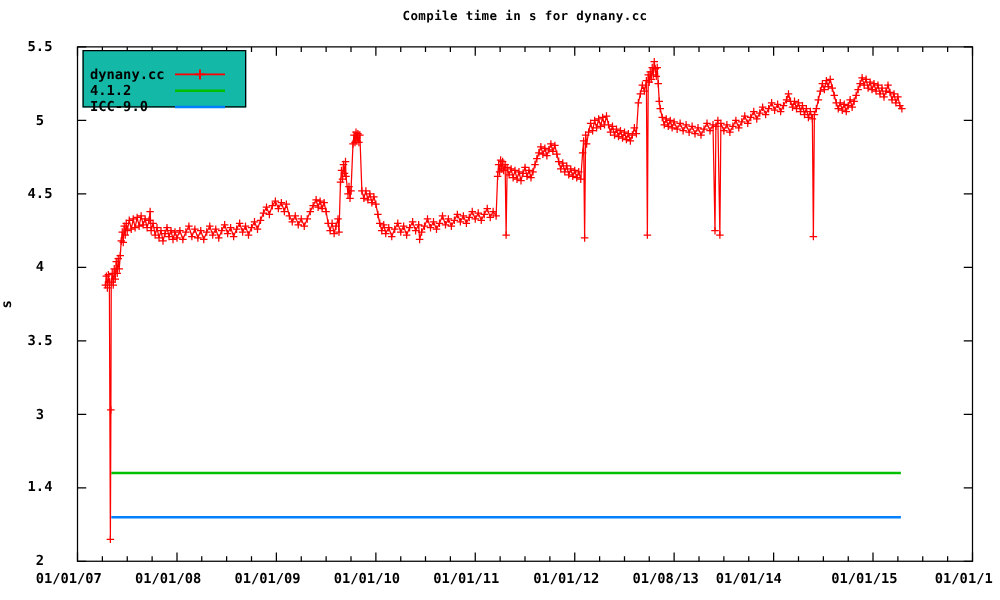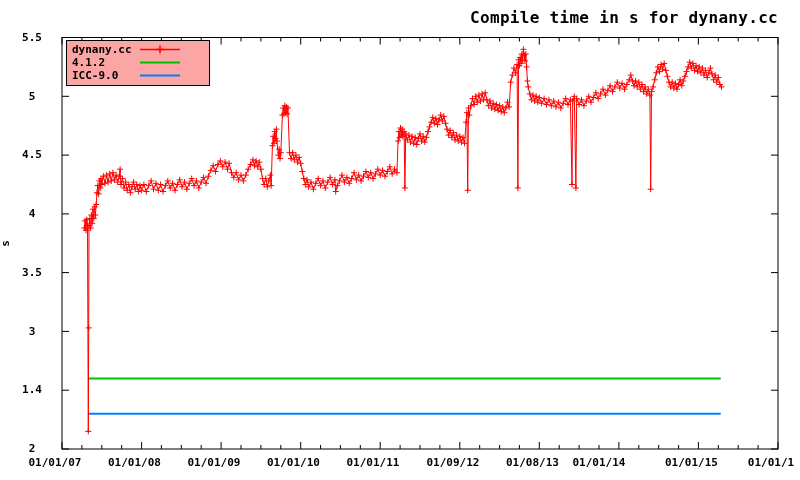--- a/index.html
+++ b/index.html
@@ -1,27 +1,27 @@
 <!DOCTYPE html>
 <html><head>
 <meta charset="utf-8">
 <style>
   html,body{margin:0;padding:0;background:#fff;}
   #screen{position:relative;width:800px;height:480px;background:#ffffff;overflow:hidden;
           font-family:"DejaVu Sans Mono","Liberation Mono",monospace;color:#000;}
-  .ttl{position:absolute;left:62px;top:8px;width:716px;text-align:right;
-       font-size:16px;font-weight:bold;letter-spacing:0.3px;}
+  .ttl{position:absolute;left:62px;top:8px;width:716px;text-align:center;
+       font-size:10px;font-weight:bold;letter-spacing:0.3px;}
   #plot-svg{position:absolute;left:0;top:0;}
   .xlab{position:absolute;width:60px;top:456px;text-align:center;font-size:11px;font-weight:bold;}
   .ylab{position:absolute;left:10px;width:44px;height:14px;line-height:14px;text-align:center;
         font-size:11px;font-weight:bold;}
   .yaxis-title{position:absolute;left:2px;top:237px;font-size:11px;font-weight:bold;
         transform:rotate(-90deg);transform-origin:center;}
-  .legend{position:absolute;left:66px;top:40px;width:144px;height:46px;
-        border:1px solid #000;background:#fca5a5;box-sizing:border-box;padding-top:2px;}
+  .legend{position:absolute;left:66px;top:40px;width:131px;height:46px;
+        border:1px solid #000;background:#14b8a6;box-sizing:border-box;padding-top:12px;}
   .lrow{display:flex;align-items:center;height:13px;padding-left:5px;}
   .lrow .lbl{width:66px;font-size:11px;font-weight:bold;line-height:13px;}
   .lrow svg{display:block;}
 </style>
 </head>
 <body>
 
 <div id="screen">
 
   <div class="ttl">Compile time in s for dynany.cc</div>
@@ -44,21 +44,21 @@
   <div class="ylab" style="top:265.5px">3.5</div>
   <div class="ylab" style="top:324.5px">3</div>
   <div class="ylab" style="top:383px">1.4</div>
   <div class="ylab" style="top:442px">2</div>
 
   <div class="xlab" style="left:25px">01/01/07</div>
   <div class="xlab" style="left:104.5px">01/01/08</div>
   <div class="xlab" style="left:184px">01/01/09</div>
   <div class="xlab" style="left:263.5px">01/01/10</div>
   <div class="xlab" style="left:343px">01/01/11</div>
-  <div class="xlab" style="left:423px">01/09/12</div>
+  <div class="xlab" style="left:423px">01/01/12</div>
   <div class="xlab" style="left:502.5px">01/08/13</div>
   <div class="xlab" style="left:569px">01/01/14</div>
   <div class="xlab" style="left:661.5px">01/01/15</div>
   <div class="xlab" style="left:741px">01/01/1</div>
 
   <div class="legend">
     <div class="lrow">
       <span class="lbl">dynany.cc</span>
       <svg width="44" height="13">
         <line x1="2" y1="6.5" x2="42" y2="6.5" stroke="#ff0000" stroke-width="1.5"></line>

